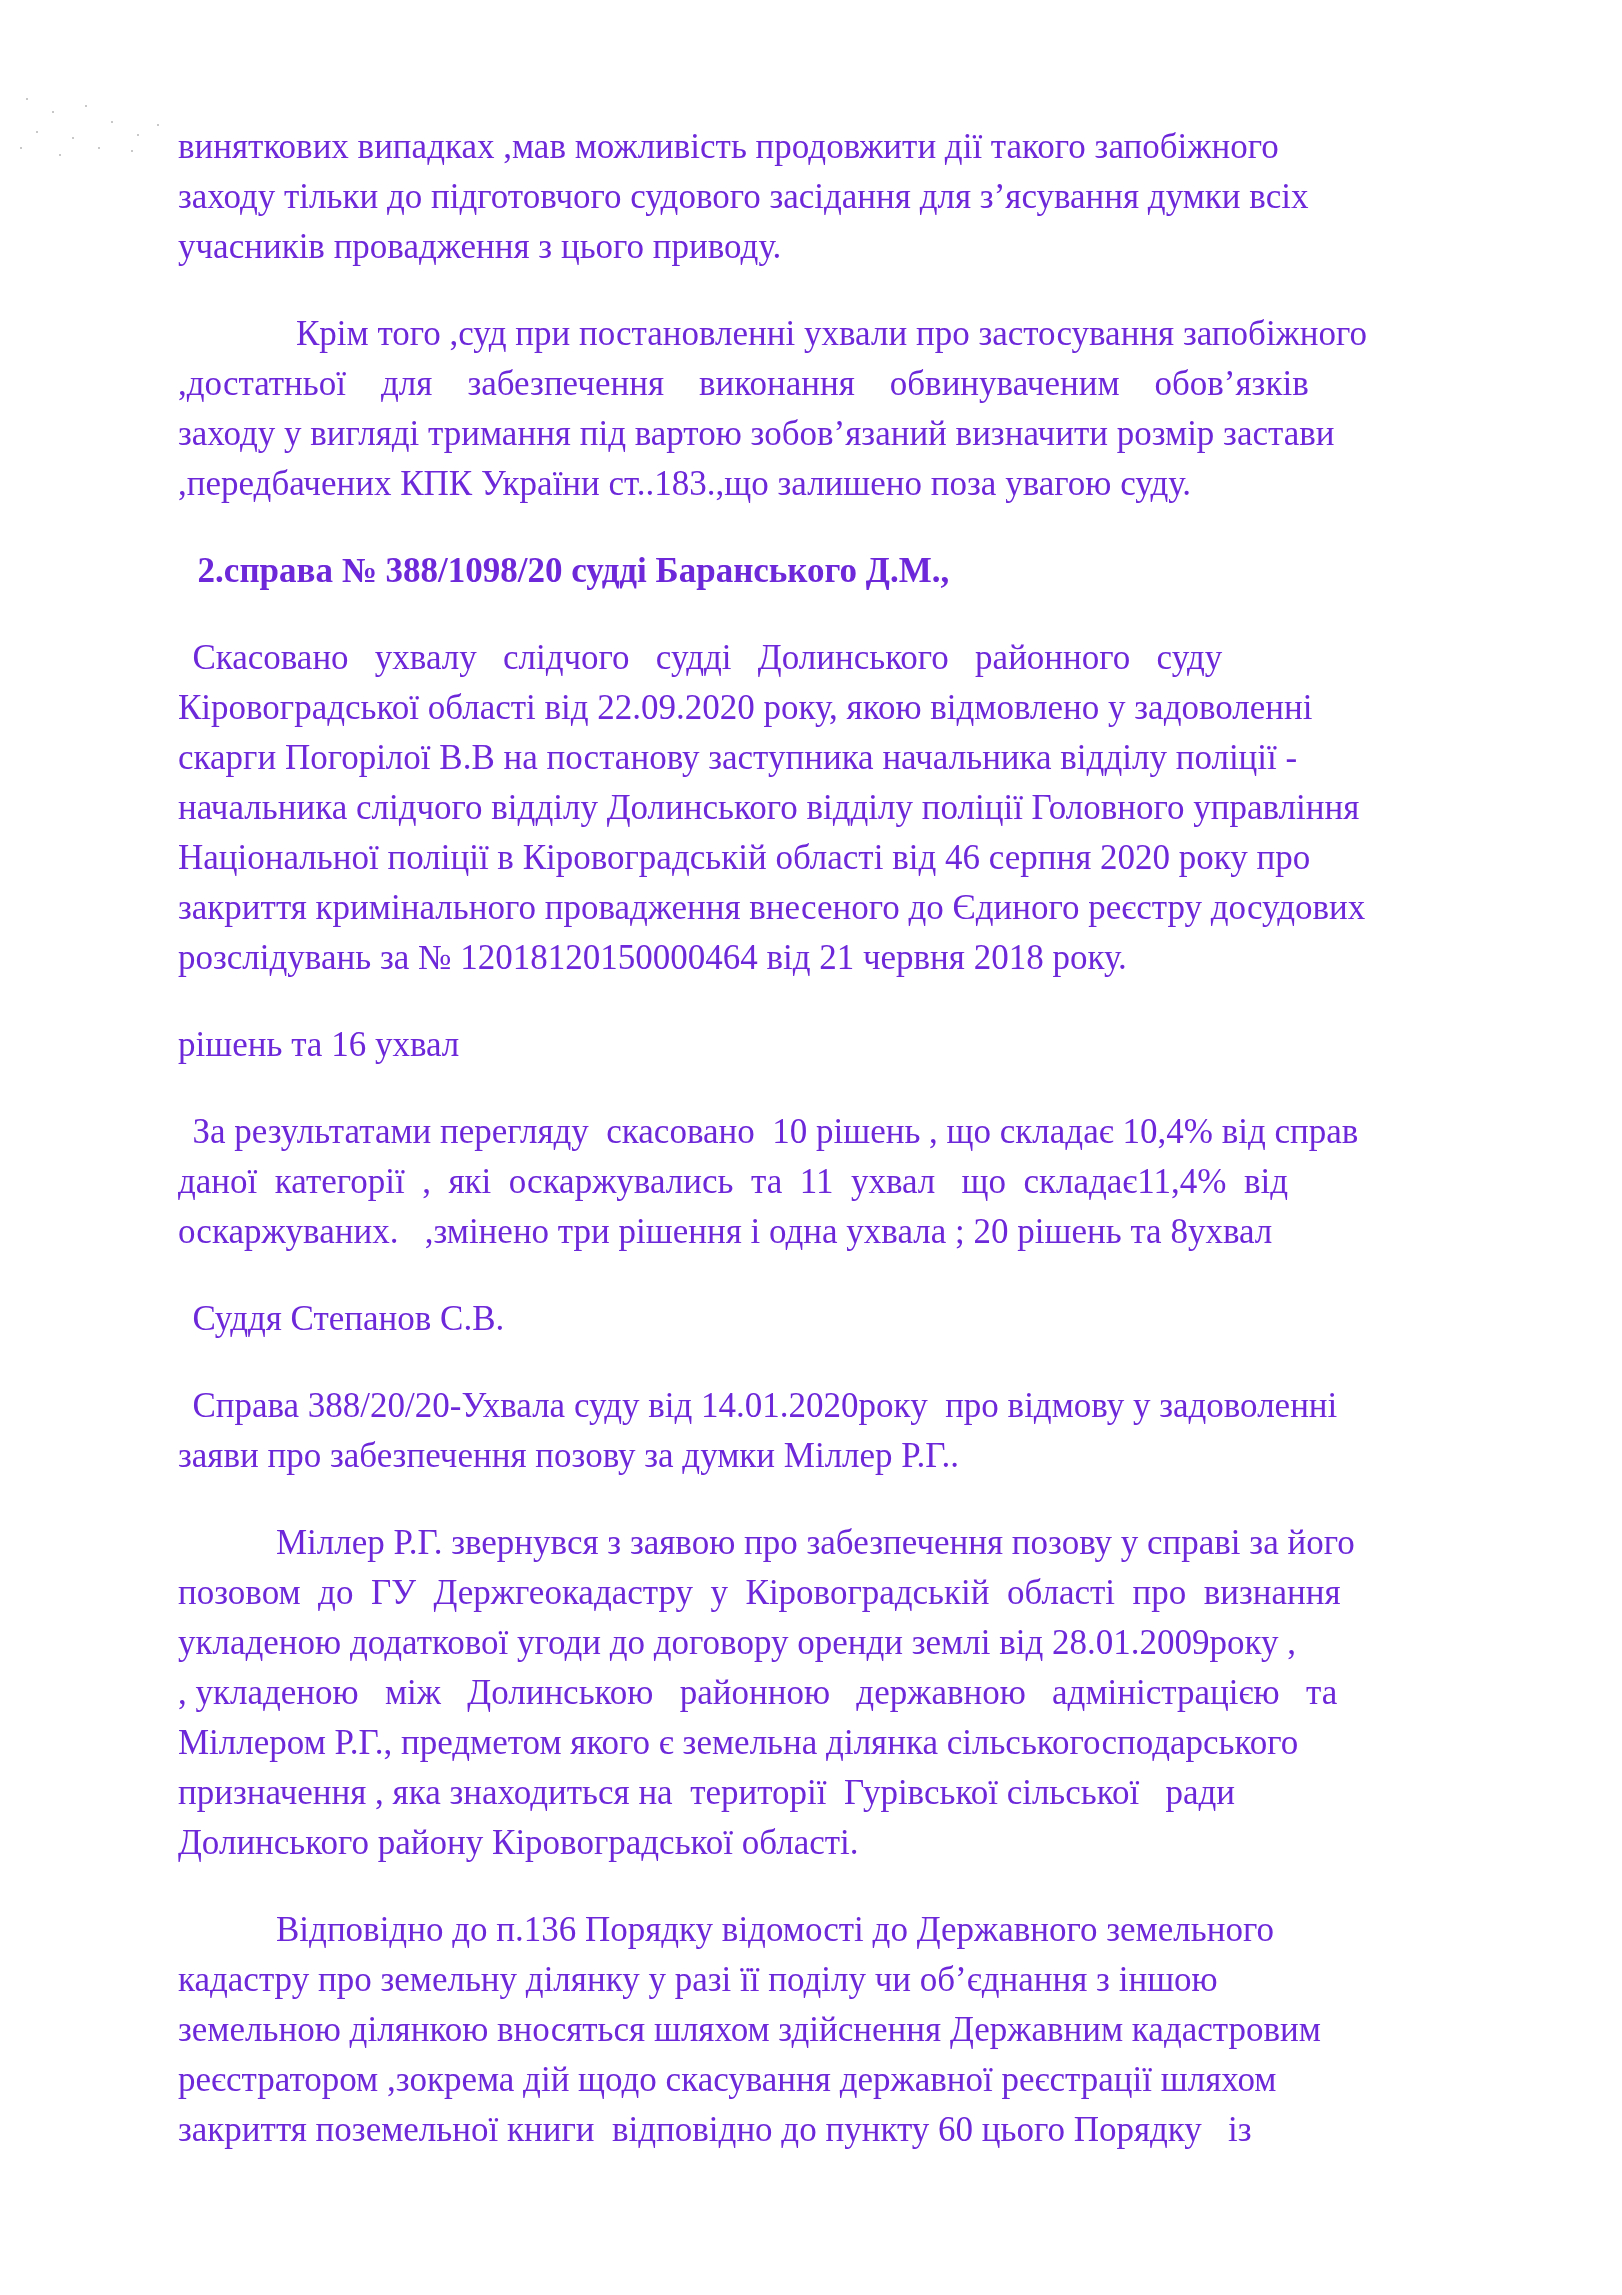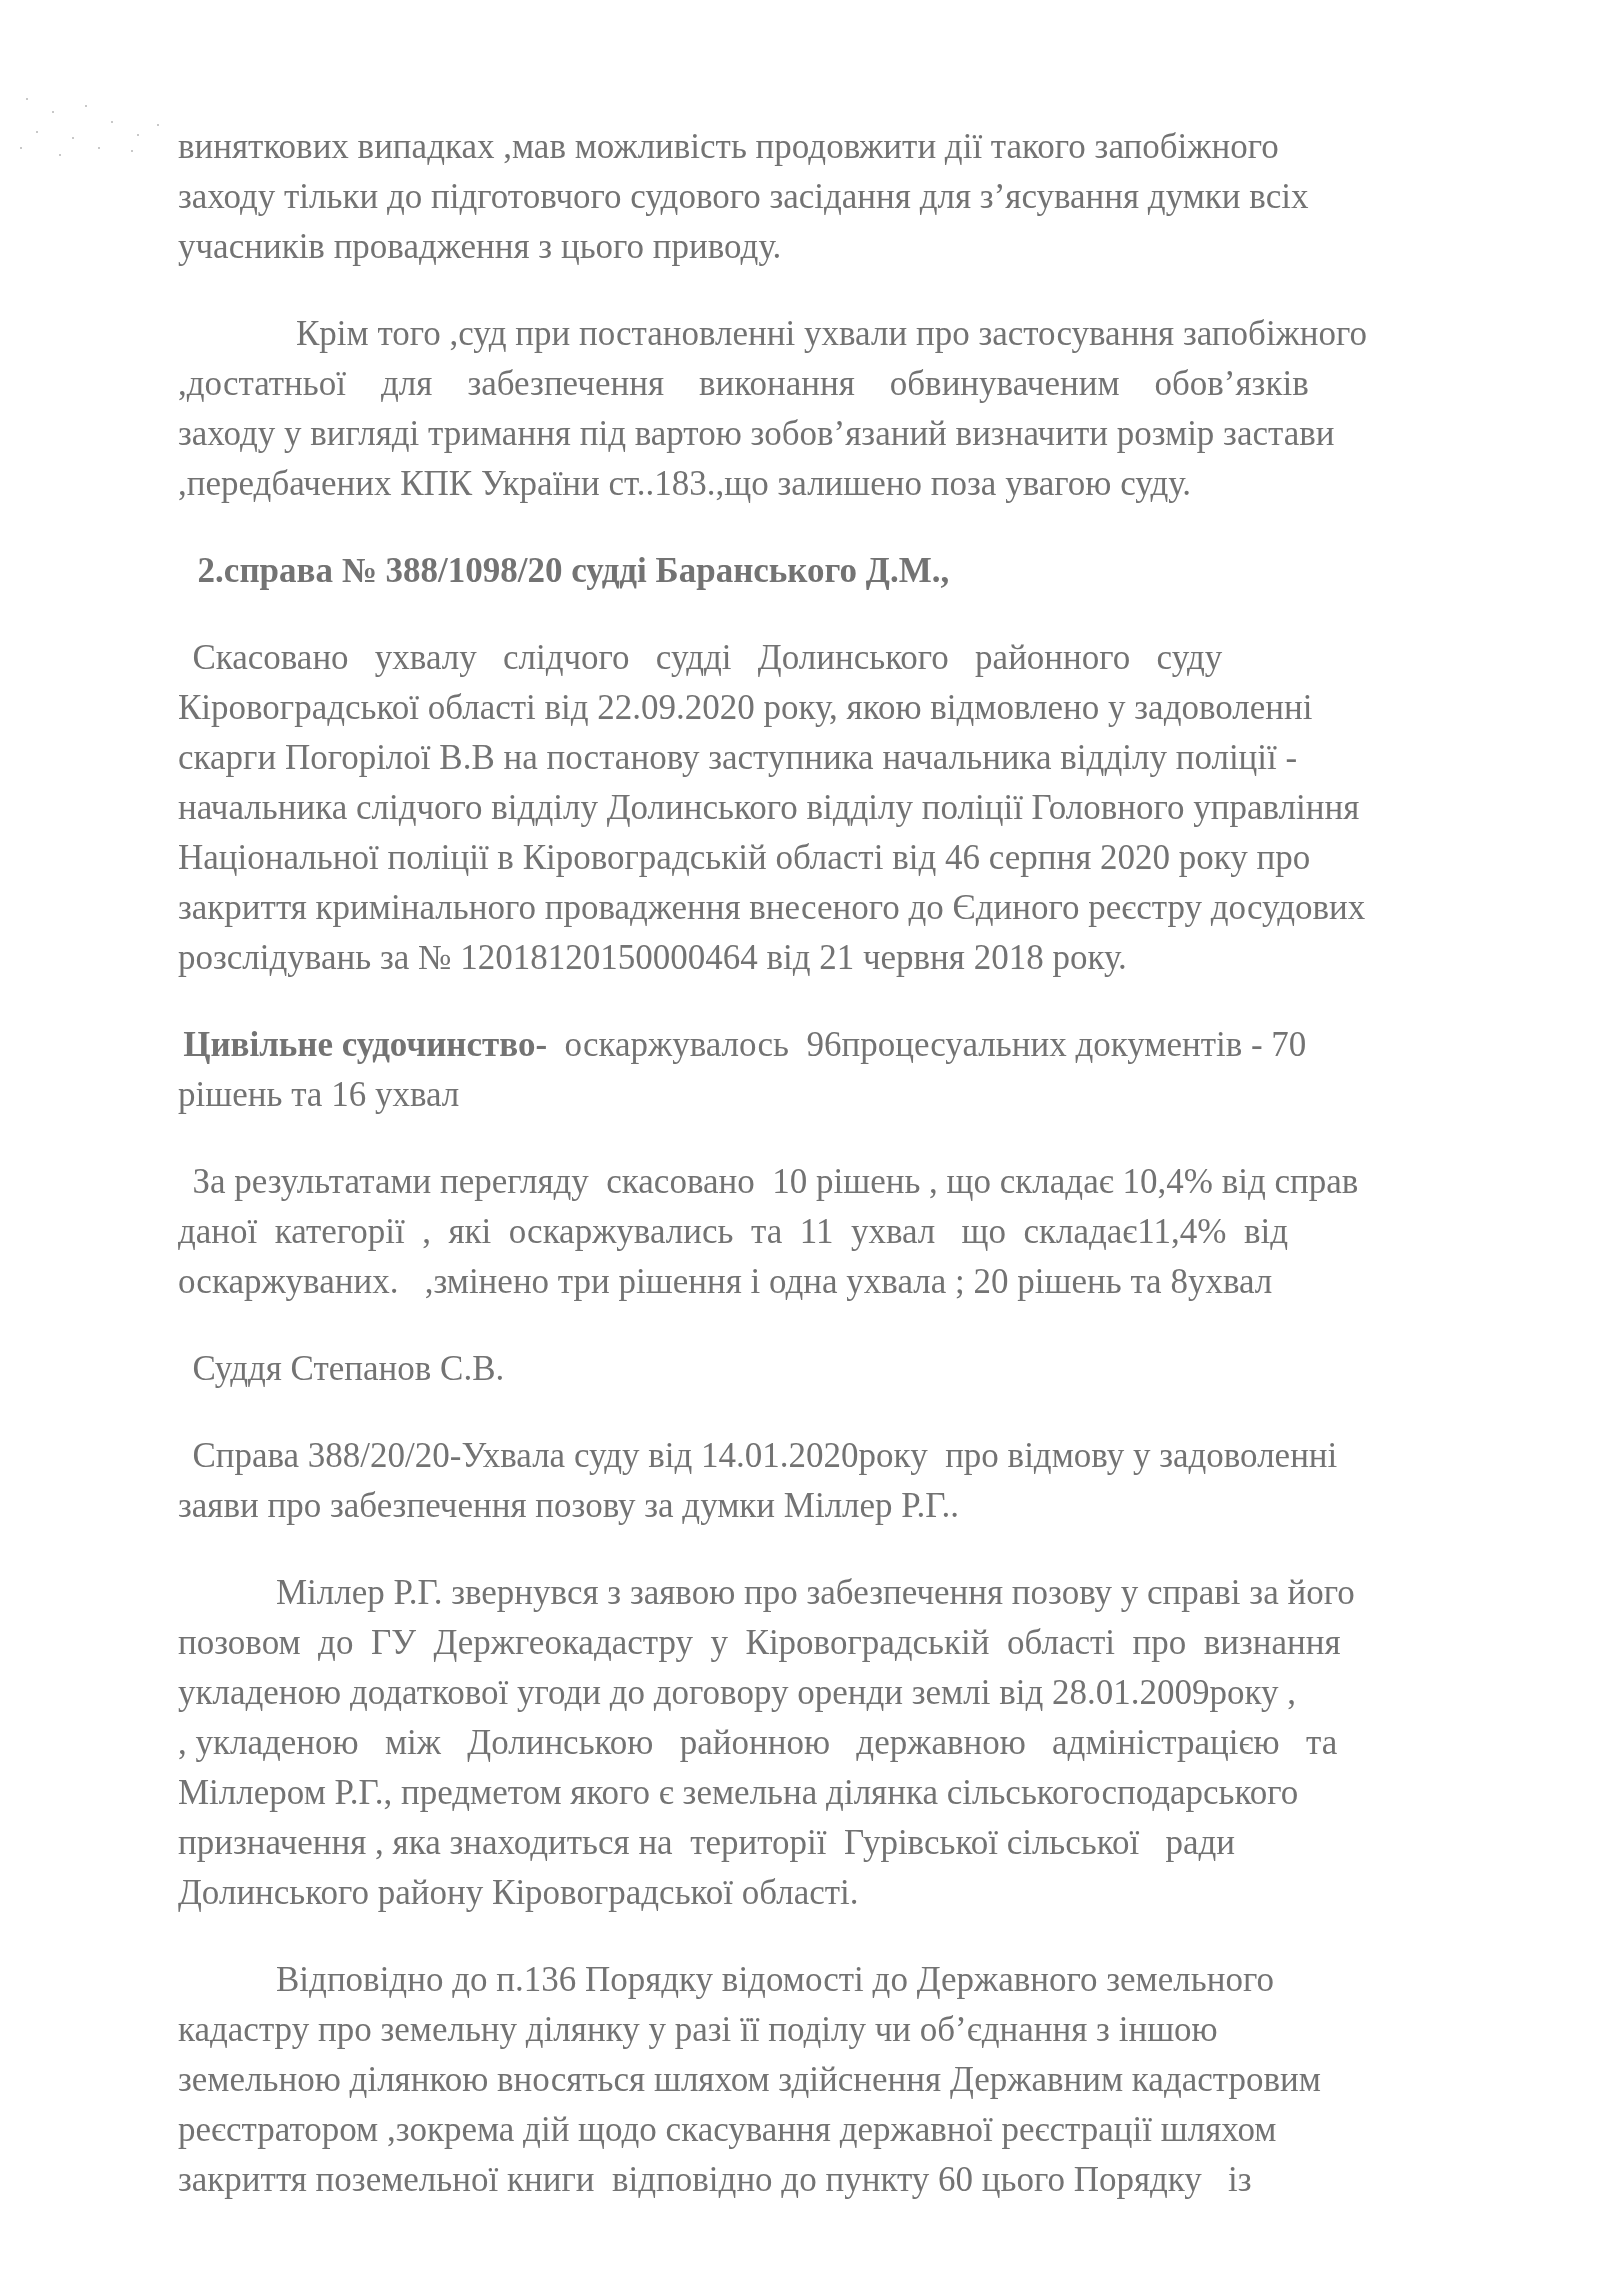--- a/index.html
+++ b/index.html
@@ -1,20 +1,20 @@
 <!DOCTYPE html>
 <html style="font-size:10.5px"><head>
 <meta charset="utf-8">
 <style>
   html, body { margin: 0; padding: 0; background: #ffffff; }
   body { width: 1622px; height: 2295px; position: relative; overflow: hidden; }
   .page {
     position: absolute; left: 178px; top: 122px; width: 1309px;
     font-family: "Liberation Serif", "DejaVu Serif", serif;
-    font-size: 35px; line-height: 50px; color: #737373;
+    font-size: 35px; line-height: 50px; color: #6d28d9;
   }
   .p { margin: 0; text-align: justify; text-align-last: left; }
   .gap-md { margin-top: 37px; }
   .bold { font-weight: bold; }
   .heading { padding-left: 19.6px; }
   .sp { padding-left: 14.4px; }
   .line { display: block; }
   .specks { position: absolute; left: 13px; top: 85px; width: 164px; height: 79px; }
   .specks i { position: absolute; width: 2px; height: 2px; background: #c8c8c8; }
 </style>
@@ -57,21 +57,20 @@
     <span class="line sp" style="white-space:pre">Скасовано   ухвалу   слідчого   судді   Долинського   районного   суду</span>
     <span class="line">Кіровоградської області від 22.09.2020 року, якою відмовлено у задоволенні</span>
     <span class="line">скарги Погорілої В.В на постанову заступника начальника відділу поліції -</span>
     <span class="line">начальника слідчого відділу Долинського відділу поліції Головного управління</span>
     <span class="line">Національної поліції в Кіровоградській області від 46 серпня 2020 року про</span>
     <span class="line">закриття кримінального провадження внесеного до Єдиного реєстру досудових</span>
     <span class="line">розслідувань за № 12018120150000464 від 21 червня 2018 року.</span>
   </p>
 
   <p class="p gap-md">
-    <span class="line" style="padding-left:5.2px;white-space:pre"><span class="bold">Цивільне судочинство-</span><span>  оскаржувалось  96процесуальних документів - 70</span></span>
     <span class="line">рішень та 16 ухвал</span>
   </p>
 
   <p class="p gap-md">
     <span class="line sp" style="white-space:pre">За результатами перегляду  скасовано  10 рішень , що складає 10,4% від справ</span>
     <span class="line" style="white-space:pre">даної  категорії  ,  які  оскаржувались  та  11  ухвал   що  складає11,4%  від</span>
     <span class="line" style="white-space:pre">оскаржуваних.   ,змінено три рішення і одна ухвала ; 20 рішень та 8ухвал</span>
   </p>
 
   <p class="p gap-md sp">Суддя Степанов С.В.</p>

